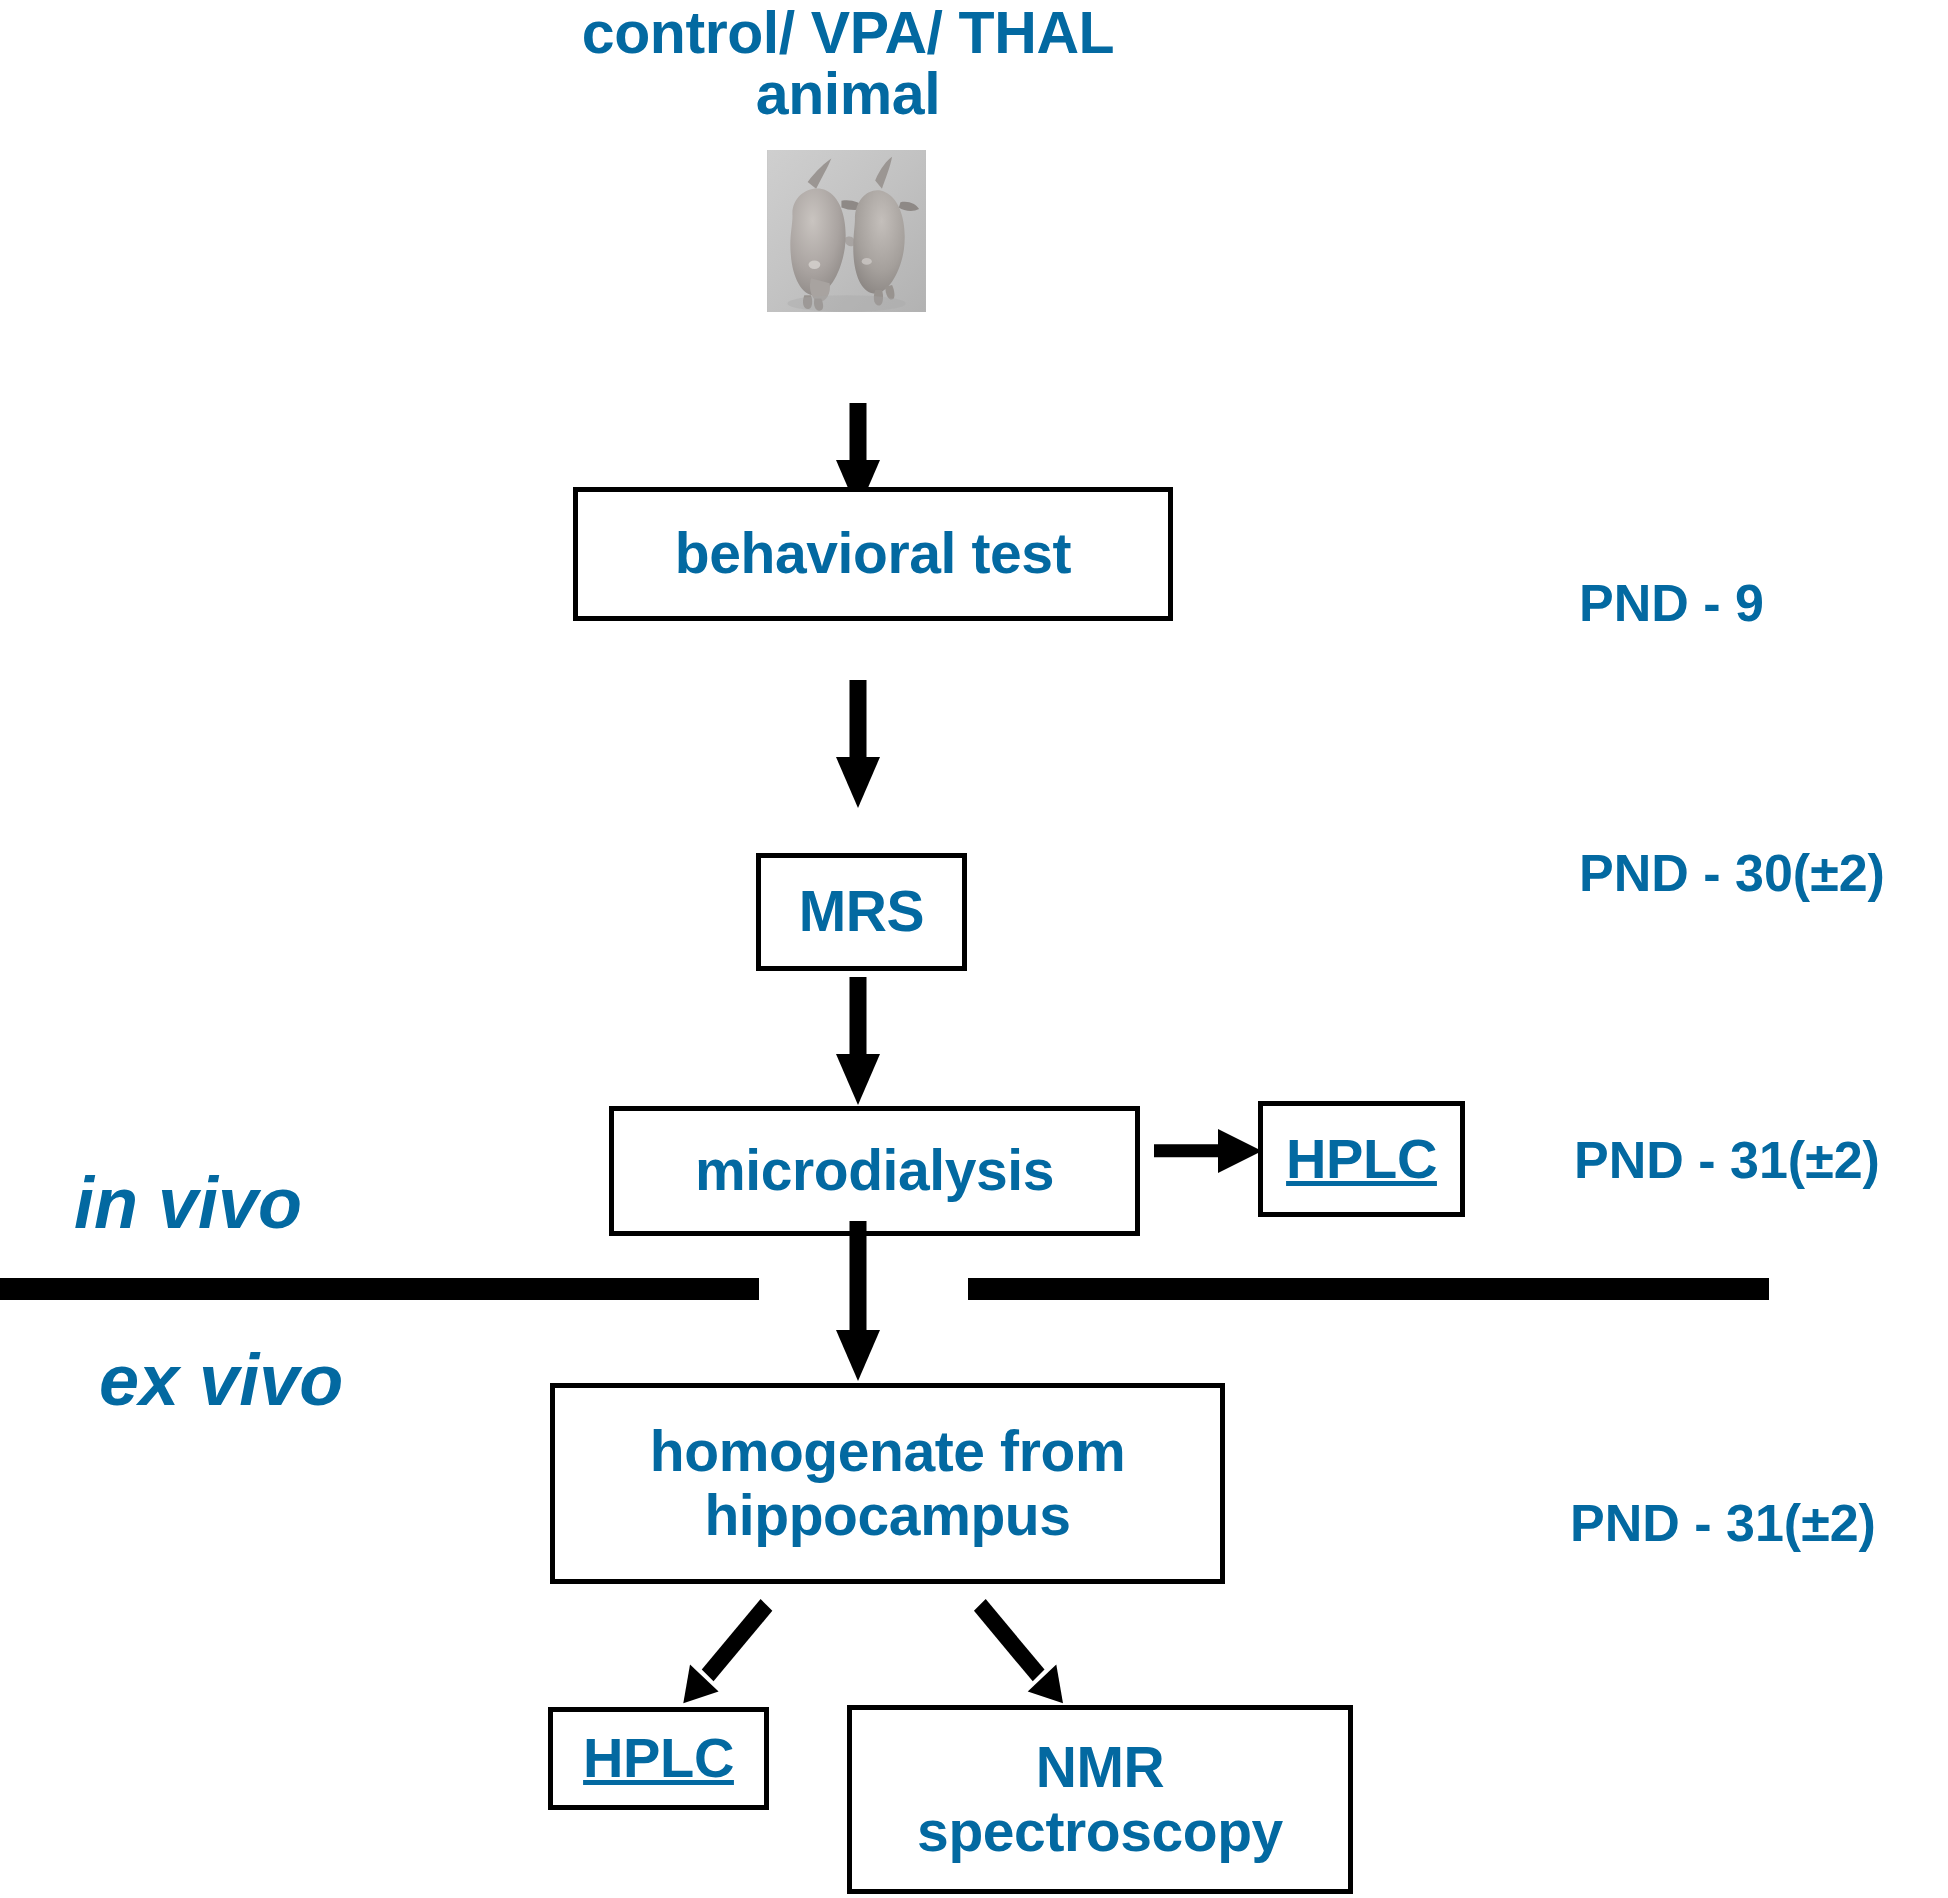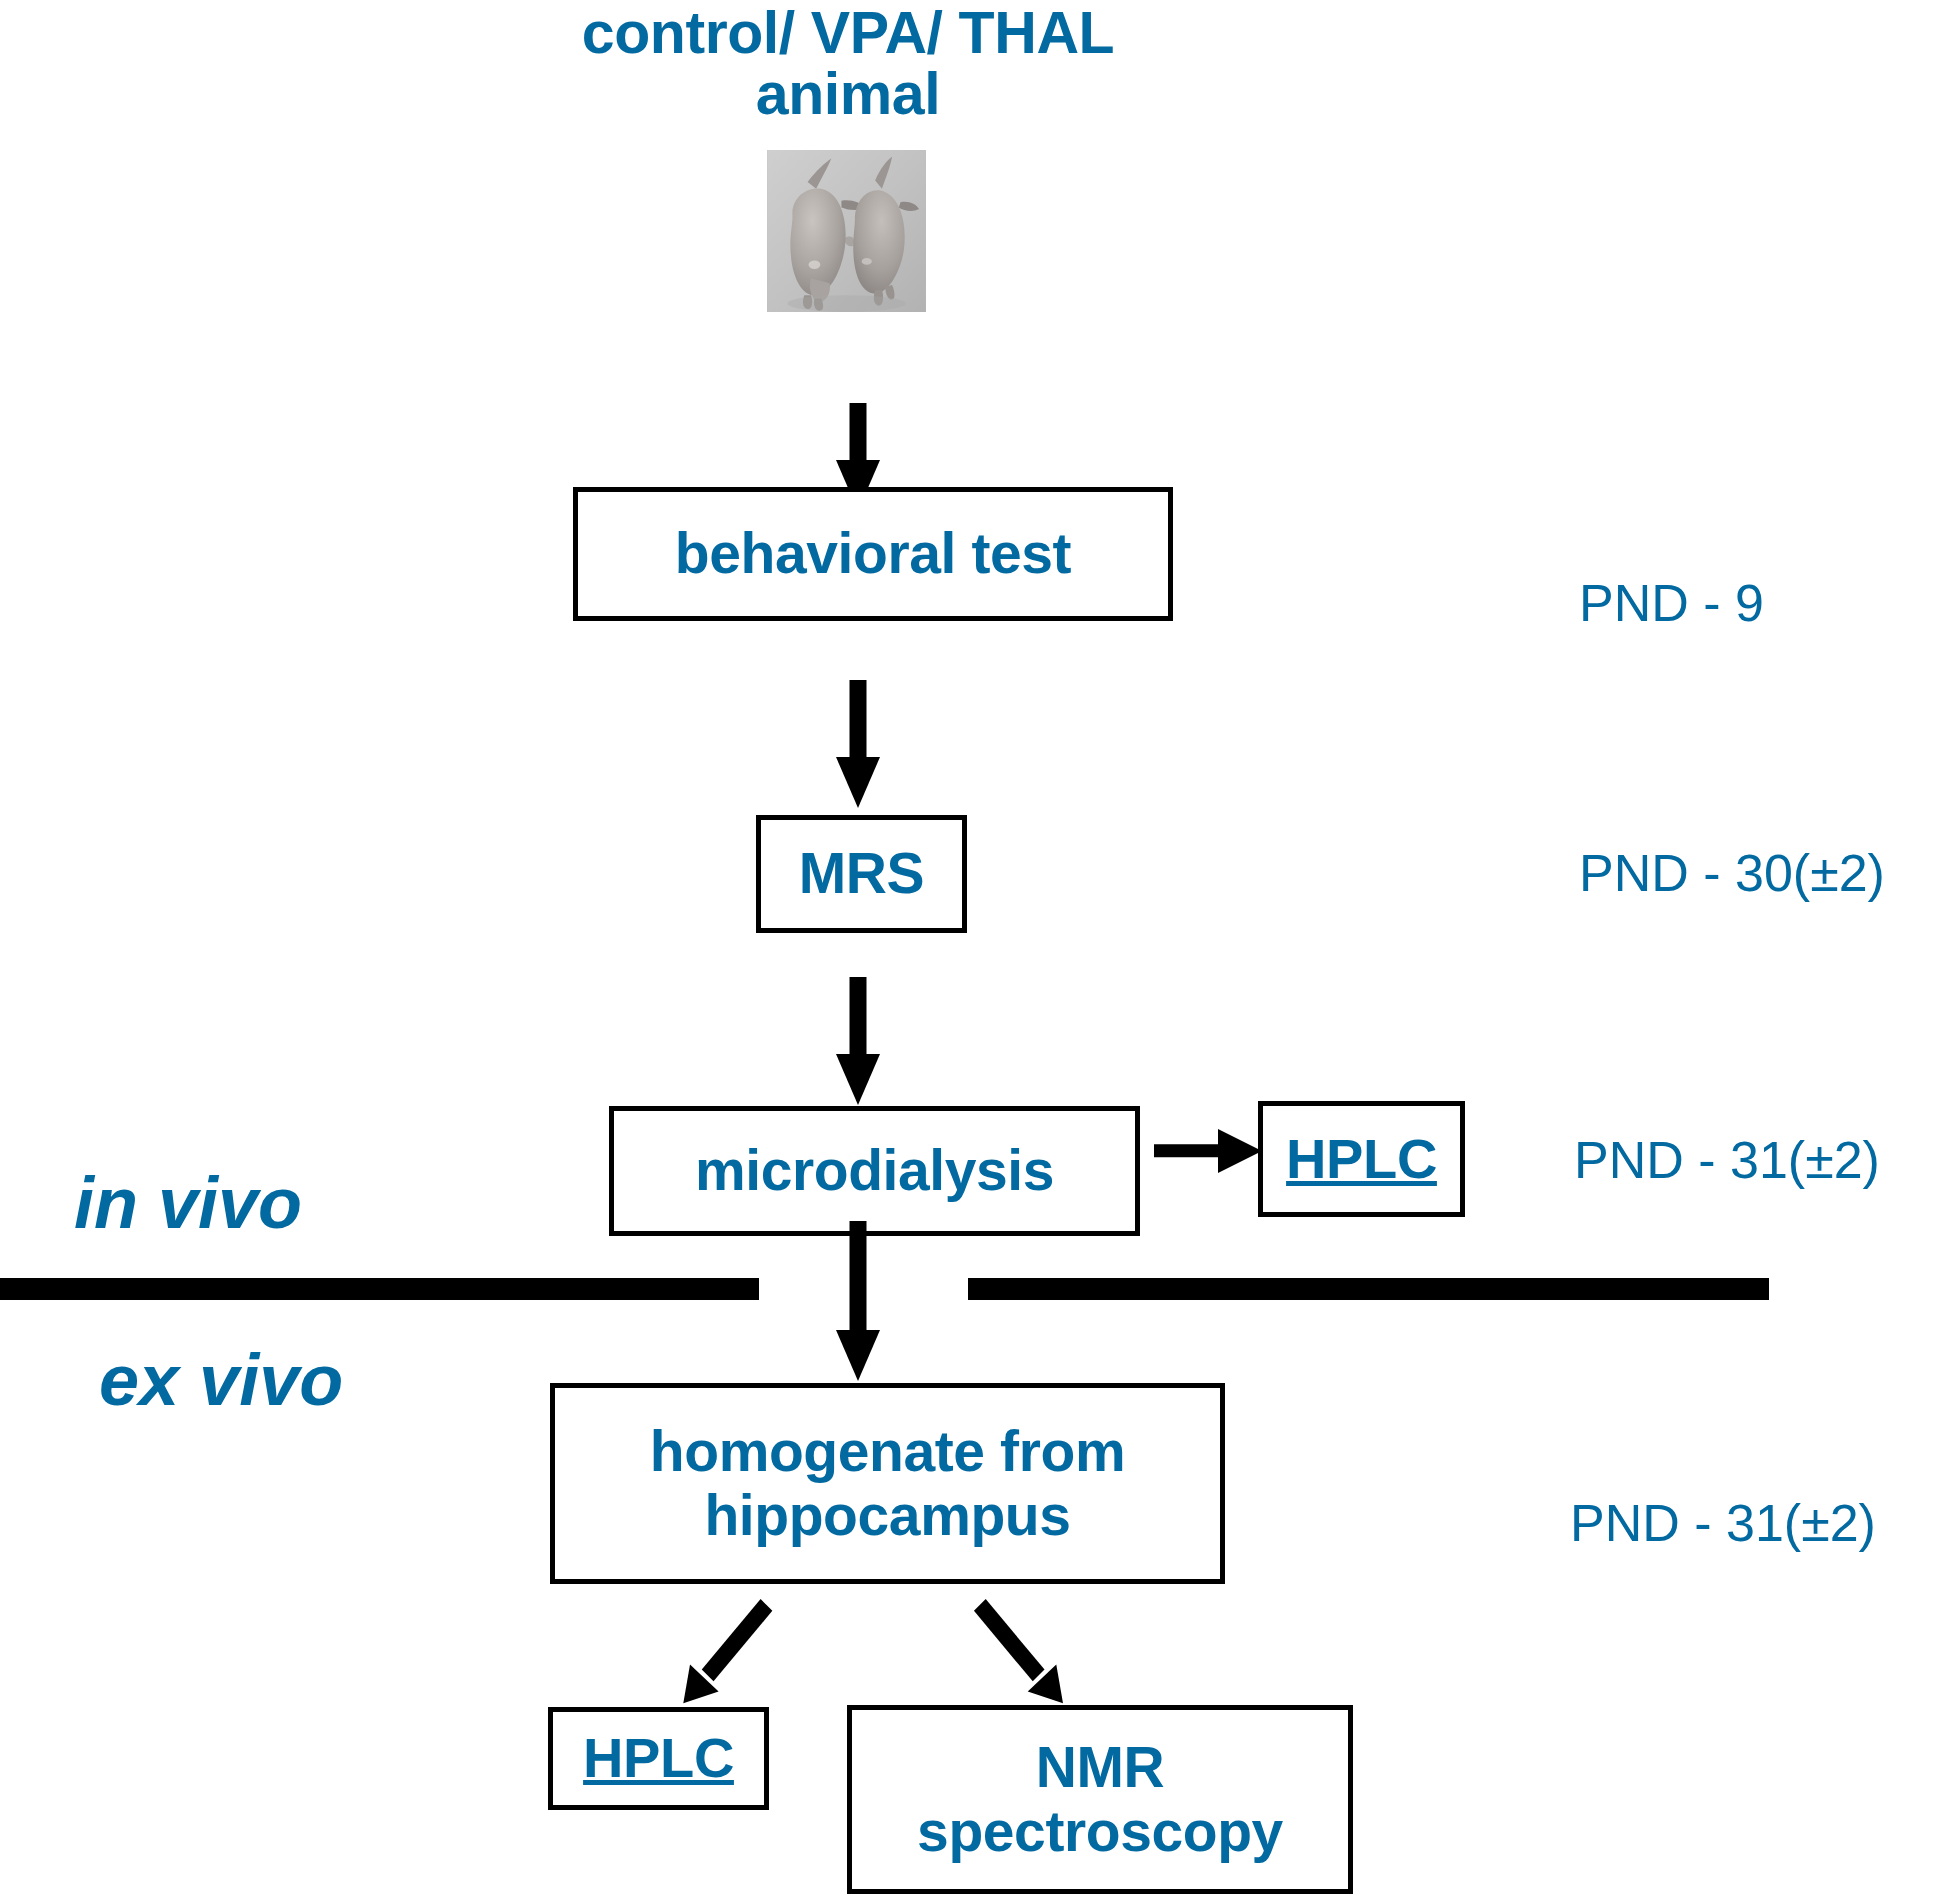--- a/index.html
+++ b/index.html
@@ -23,21 +23,21 @@
     position: absolute;
     font-weight: bold;
     font-size: 59px;
     line-height: 1.02;
     text-align: center;
     letter-spacing: -0.4px;
     white-space: pre-line;
   }
   .pnd-label {
     position: absolute;
-    font-weight: normal;
+    font-weight: bold;
     font-size: 52px;
     letter-spacing: 0px;
     white-space: nowrap;
   }
   .vivo-label {
     position: absolute;
     font-weight: bold;
     font-style: italic;
     font-size: 72px;
     white-space: nowrap;
@@ -197,21 +197,21 @@
     <span class="node-text">behavioral test</span>
   </div>
 
   <div class="pnd-label" style="left:1579px; top:573px;">PND - 9</div>
 
   <div class="v-arrow" style="left:811px; top:680px; width:93px; height:128px;">
     <div class="shaft" style="height:83px;"></div>
     <div class="head"></div>
   </div>
 
-  <div class="node-box" style="left:756px; top:815px; width:211px; height:118px;">
+  <div class="node-box" style="left:756px; top:853px; width:211px; height:118px;">
     <span class="node-text">MRS</span>
   </div>
 
   <div class="pnd-label" style="left:1579px; top:843px;">PND - 30(±2)</div>
 
   <div class="v-arrow" style="left:811px; top:977px; width:93px; height:128px;">
     <div class="shaft" style="height:83px;"></div>
     <div class="head"></div>
   </div>
 

